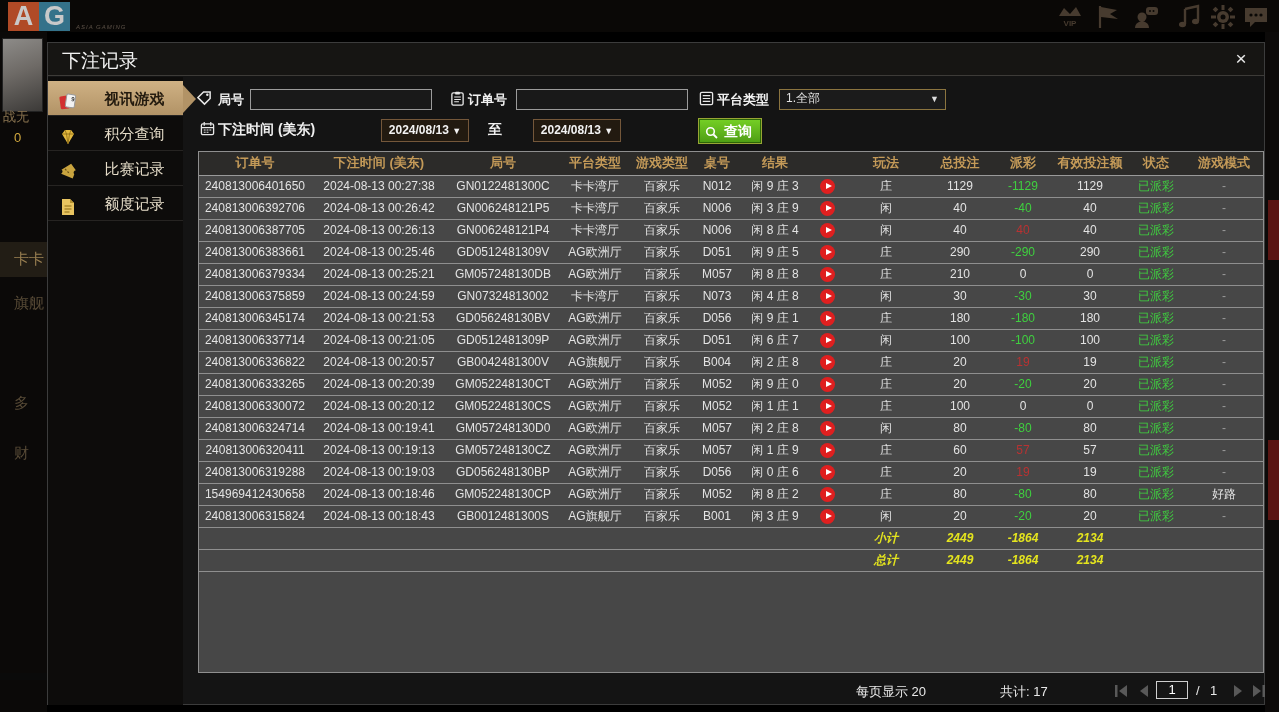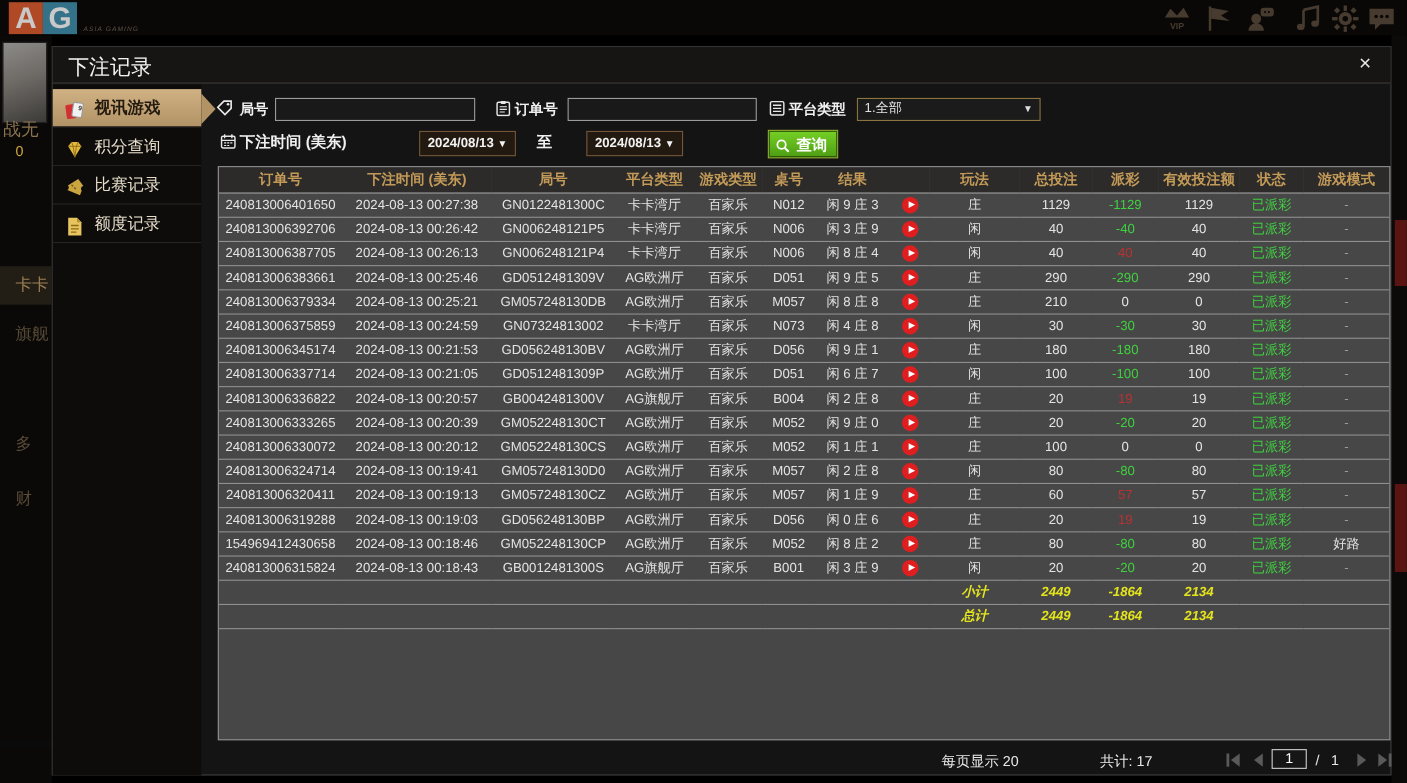--- a/index.html
+++ b/index.html
@@ -31,21 +31,21 @@
     background:#141414; border:1px solid #3c3c3c; }
   #dlg-titlebar { position:absolute; left:0; top:0; width:100%; height:33px; background:#161513;
     border-bottom:1px solid #3d3b38; }
   #dlg-title { position:absolute; left:14px; top:5px; color:#f2f2f2; font-size:19px; }
   #dlg-close { position:absolute; right:12px; top:5px; color:#e8e8e8; font-size:19px; width:22px;
     text-align:center; cursor:pointer; }
 
   
   #sidebar { position:absolute; left:0; top:34px; width:135px; height:628px; background:#0d0c0b; }
   .side-tab { position:relative; width:135px; height:35px; line-height:35px; color:#e6ddc9; font-size:15px;
-    border-bottom:1px solid #262422; padding-left:38px; cursor:pointer; }
+    border-bottom:1px solid #262422; padding-left:38px; cursor:pointer;text-align:center; }
   .side-tab .s-icon { position:absolute; left:10px; top:8px; width:20px; height:20px; }
   .side-tab.active { background:linear-gradient(180deg,#cfb184 0%,#b29366 100%); color:#241b0f; font-weight:bold; }
   .side-tab.active::after { content:""; position:absolute; right:-13px; top:4px;
     border-left:13px solid #b29366; border-top:14px solid transparent; border-bottom:14px solid transparent; }
 
   
   .flabel { position:absolute; color:#f0f0f0; font-size:13px; font-weight:bold; white-space:nowrap; }
   .ficon { position:absolute; width:15px; height:15px; }
   .finput { position:absolute; height:21px; background:#191919; border:1px solid #9b9b9b; color:#ddd;
     font-size:12px; padding:0 4px; }
@@ -134,21 +134,21 @@
           <circle cx="8" cy="11" r="1.6" fill="#0a0806"></circle>
           <circle cx="13" cy="11" r="1.6" fill="#0a0806"></circle>
           <circle cx="18" cy="11" r="1.6" fill="#0a0806"></circle>
         </svg></div>
     </div>
 </div>
 
 <div id="underlay">
   <div id="avatar"></div>
   <div id="ul-items">
-      <div class="ul-item" style="top: 76px; color: rgb(138, 116, 80); font-size: 16px; padding-left: 3px;">战无</div>
+      <div class="ul-item" style="top: 76px; color: rgb(138, 116, 80); font-size: 13px; padding-left: 3px;">战无</div>
       <div class="ul-item" style="top: 98px; color: rgb(210, 169, 62); font-size: 13px; padding-left: 14px;">0</div>
       <div class="ul-item" style="top: 210px; color: rgb(155, 128, 82); font-size: 15px; background: rgb(34, 29, 21); padding: 8px 0px 8px 14px;">卡卡</div>
       <div class="ul-item" style="top: 262px; color: rgb(87, 74, 54); font-size: 15px; padding-left: 14px;">旗舰</div>
       <div class="ul-item" style="top: 312px; color: rgb(87, 74, 54); font-size: 19px; padding-left: 14px; margin-left: 34px;">欧洲</div>
       <div class="ul-item" style="top: 362px; color: rgb(87, 74, 54); font-size: 15px; padding-left: 14px;">多</div>
       <div class="ul-item" style="top: 412px; color: rgb(87, 74, 54); font-size: 15px; padding-left: 14px;">财</div>
     </div>
 </div>
 <div id="right-strip">
   <div class="r-frag" style="top:168px;height:60px;"></div>

